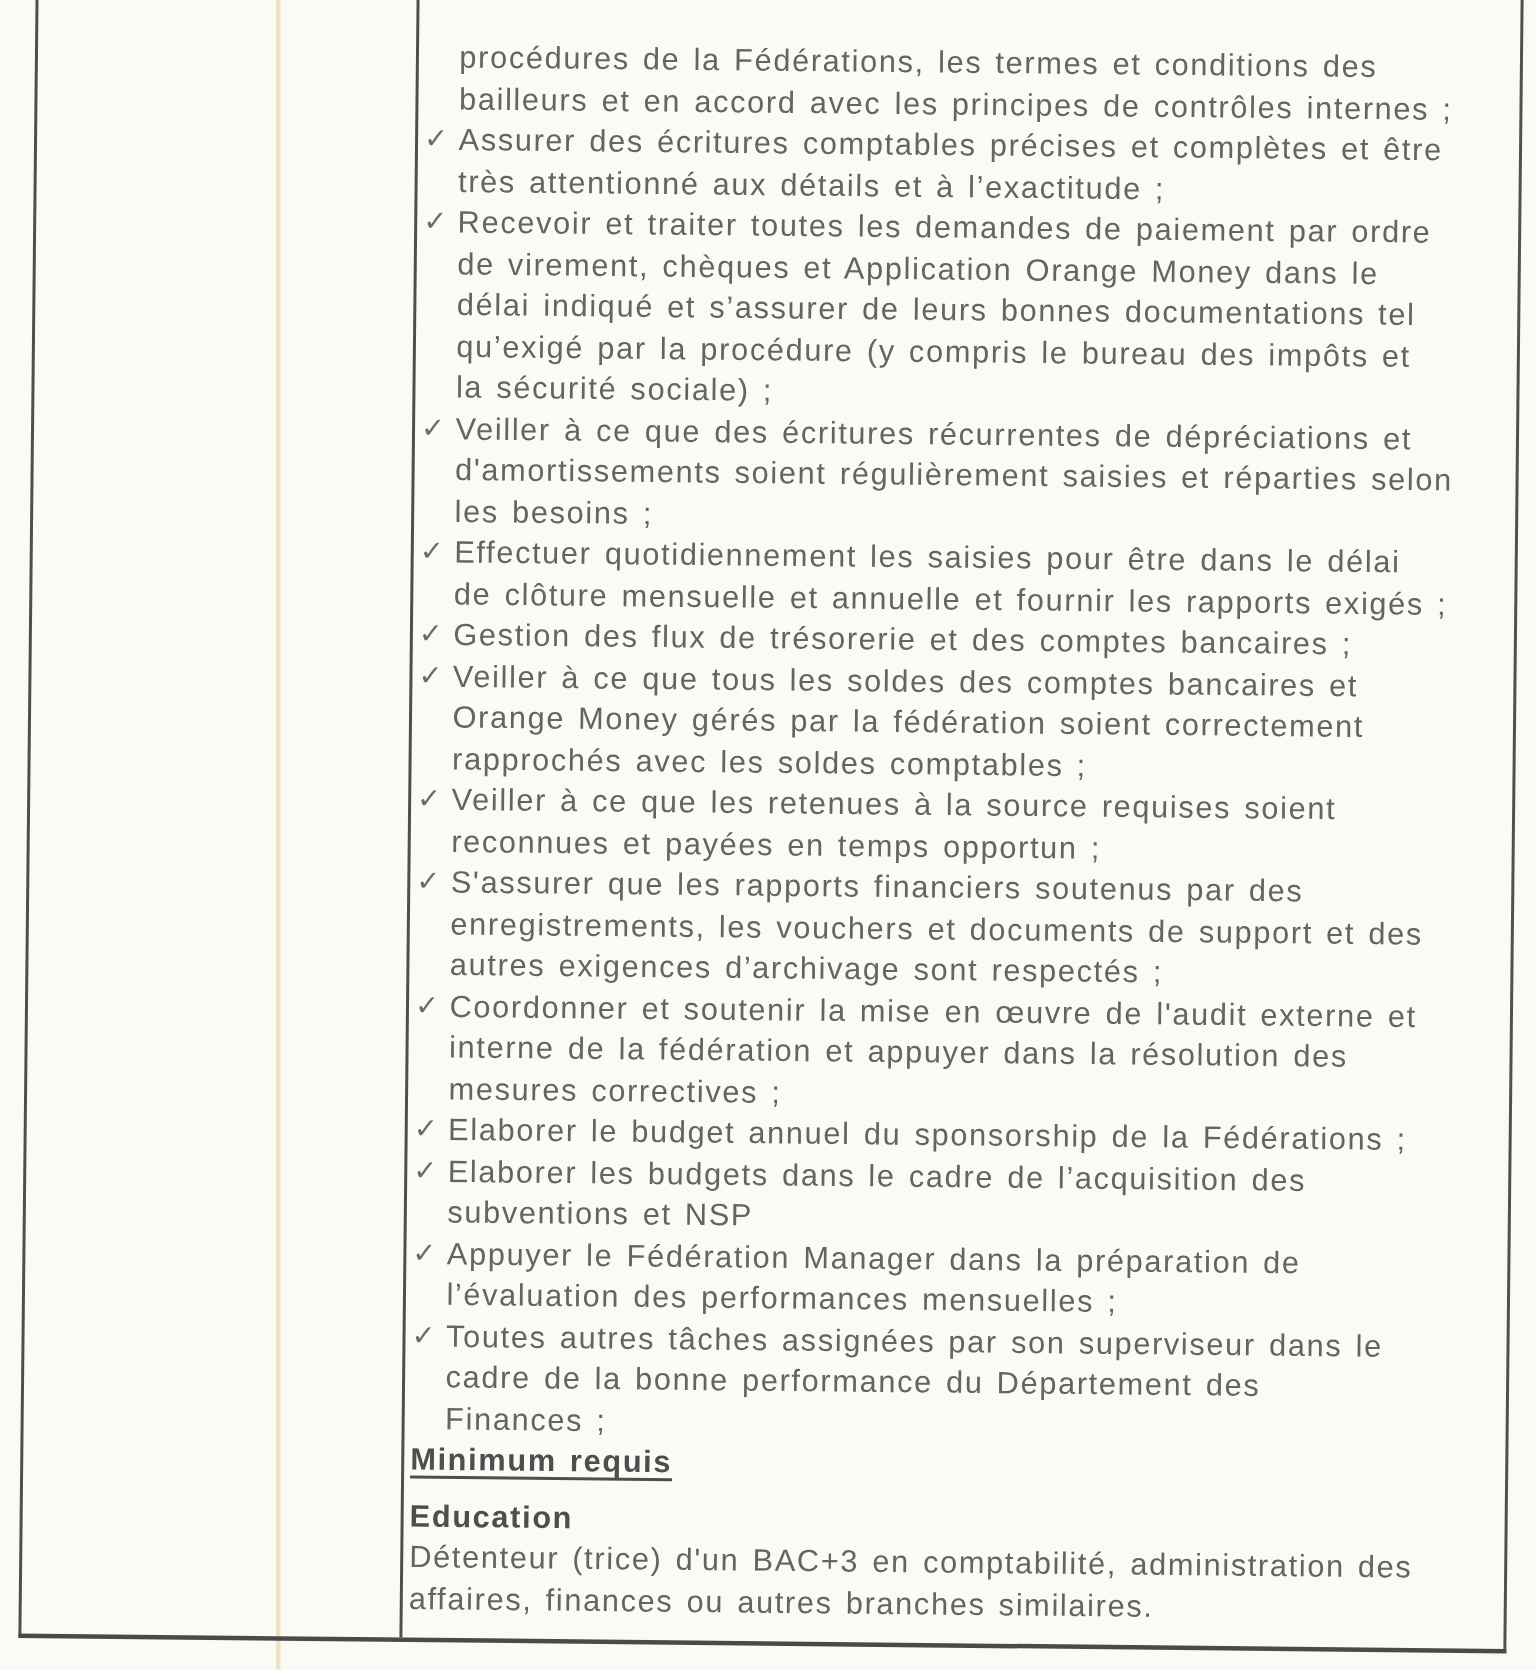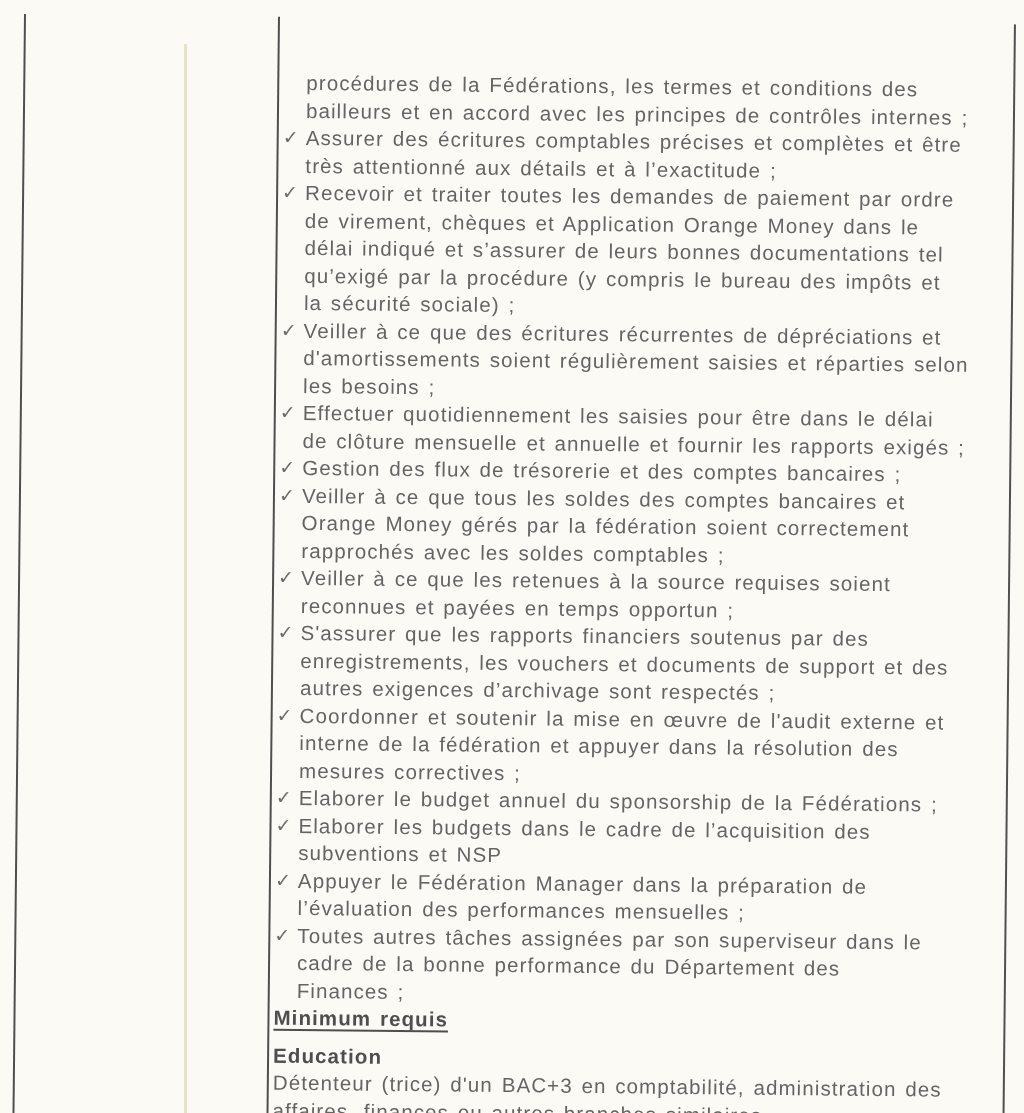--- a/index.html
+++ b/index.html
@@ -11,21 +11,20 @@
     height: 1113px;
     background: #fbfaf5;
     overflow: hidden;
     position: relative;
     font-family: "Liberation Sans", sans-serif;
     color: #646464;
   }
   .page {
     position: absolute;
     inset: 0;
-    margin-top: 44px;
   }
   
   .crease {
     position: absolute;
     left: 184px;
     top: 0;
     width: 3px;
     height: 1113px;
     background: #ebe2c6;
     z-index: 0;

